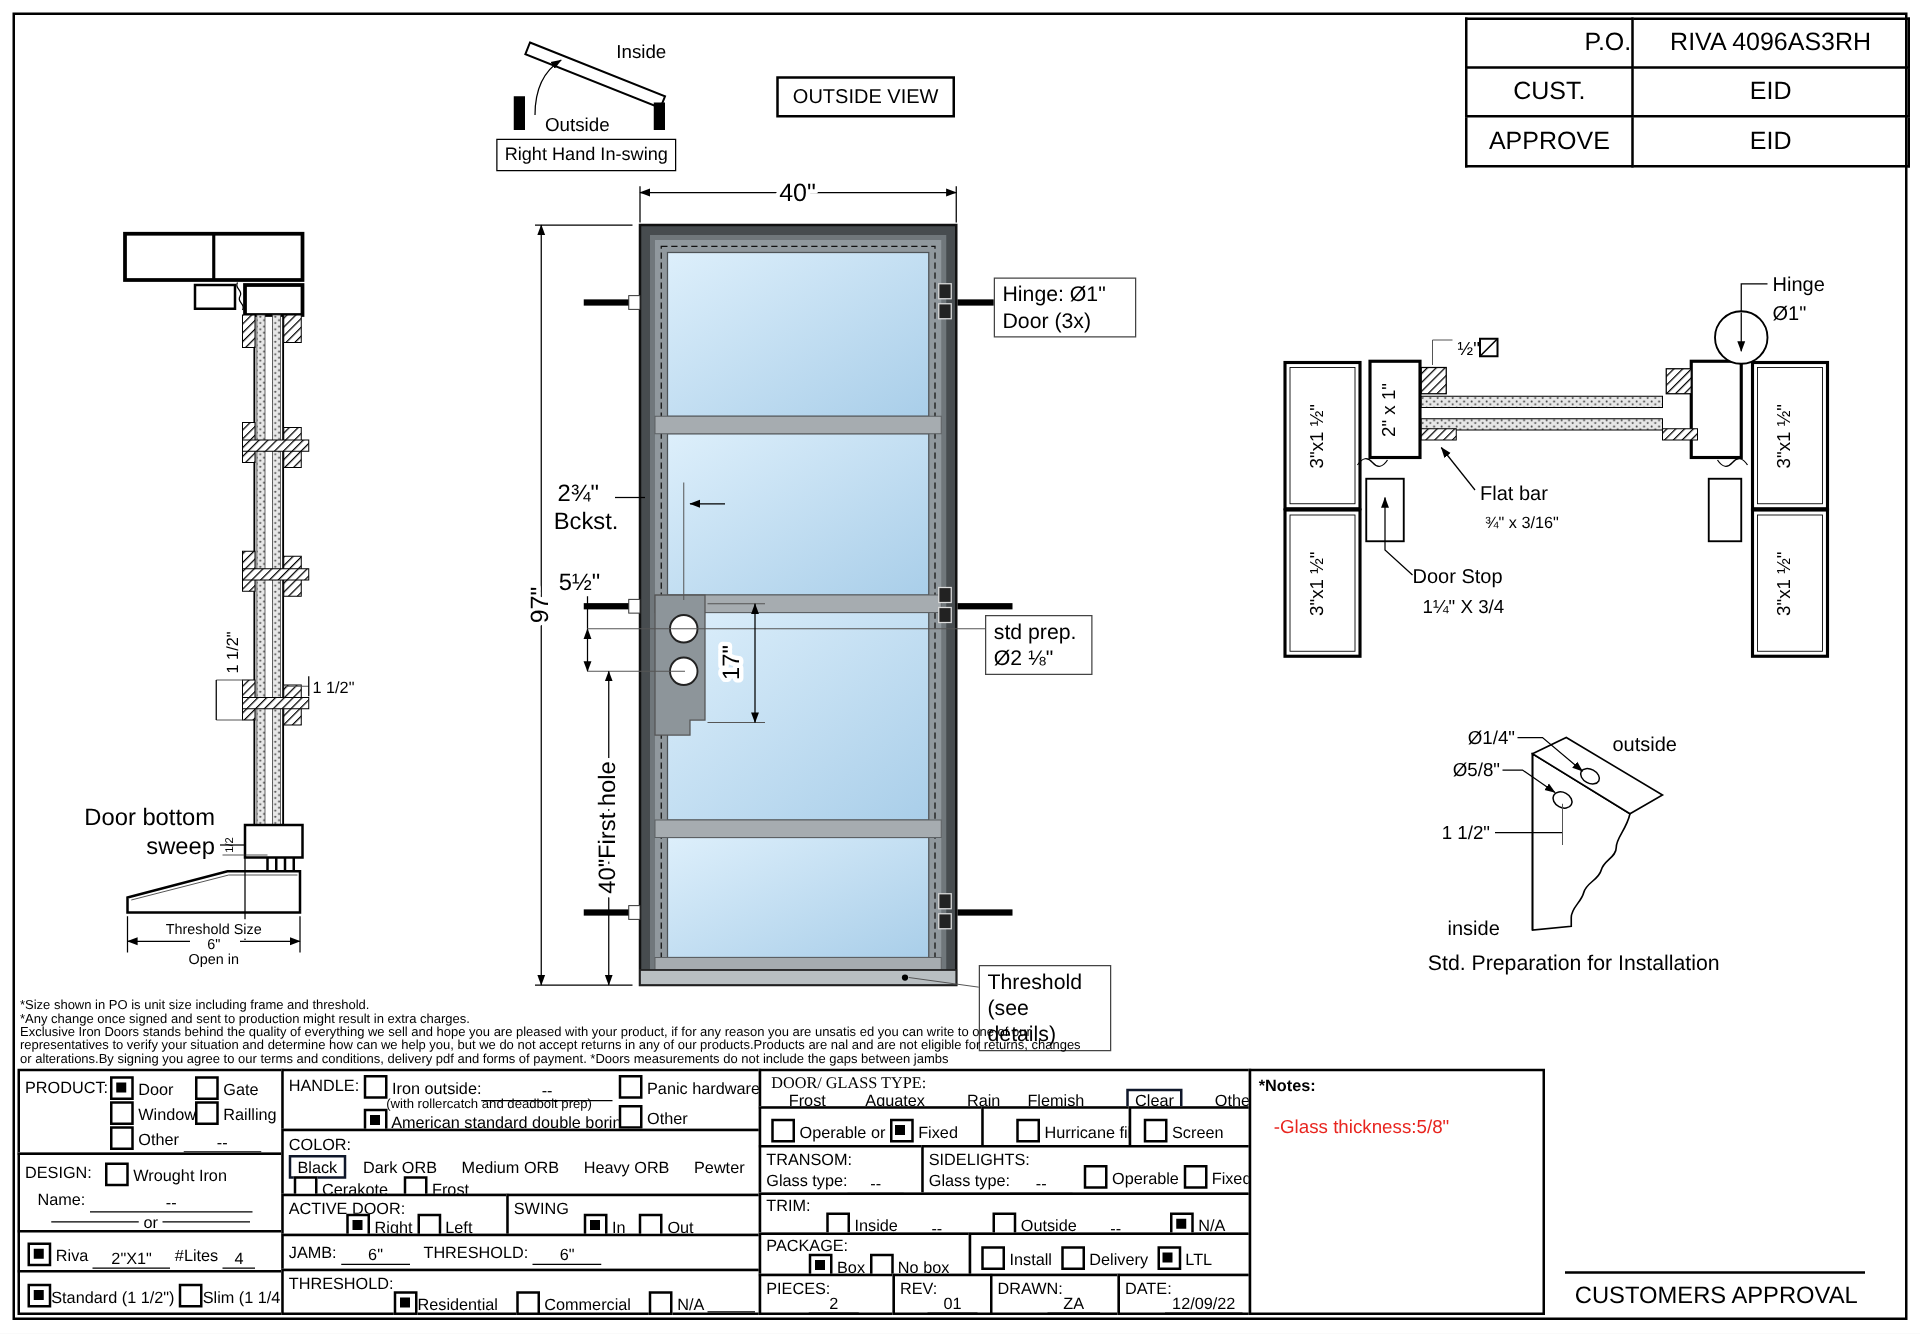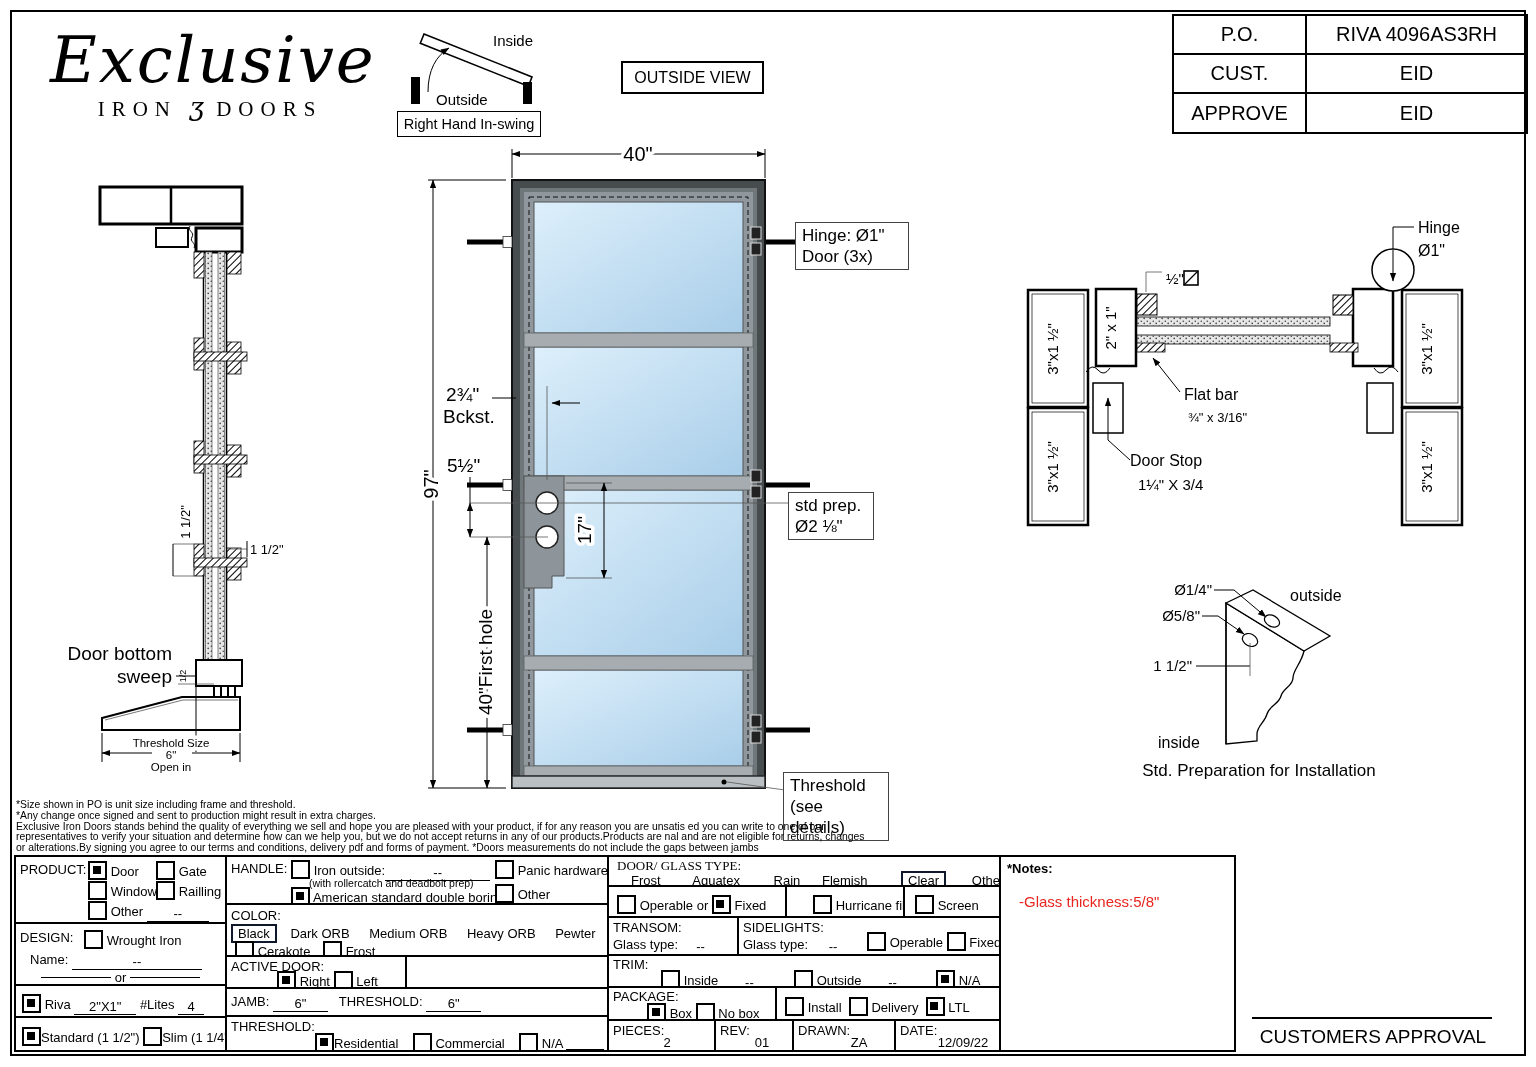--- a/index.html
+++ b/index.html
@@ -271,41 +271,33 @@
       <line x1="1250" y1="643" x2="1250" y2="676" class="tn"></line>
       <text x="1212" y="595" font-size="15" text-anchor="end">Ø1/4"</text>
       <text x="1200" y="621" font-size="15" text-anchor="end">Ø5/8"</text>
       <text x="1192" y="671" font-size="15" text-anchor="end">1 1/2"</text>
       <text x="1290" y="601" font-size="16">outside</text>
       <text x="1158" y="748" font-size="16">inside</text>
       <text x="1259" y="776" font-size="17" text-anchor="middle">Std. Preparation for Installation</text>
     </g>
   </svg>
 
-  <div class="abs" style="left:50px;top:30px;width:320px;text-align:center;">
-    <div class="logo-script">Exclusive</div>
-    <div class="logo-sub">
-      <span>IRON</span>
-      <span class="logo-orn">ʒ</span>
-      <span>DOORS</span>
-    </div>
-  </div>
 
   <div class="abs framed" style="left:397px;top:111px;width:142px;height:24px;border-width:1.5px;font-size:14.5px;">
     <span>Right Hand In-swing</span>
   </div>
 
   <div class="abs framed" style="left:621px;top:61px;width:139px;height:29px;font-size:16px;">
     <span>OUTSIDE VIEW</span>
   </div>
 
   <table class="po abs" style="left:1172px;top:14px;">
     <tbody>
         <tr>
-      <td style="width:131px;height:37px;">P.O.</td>
+      <td style="width:131px;height:37px;text-align:right;">P.O.</td>
       <td style="width:219px;">RIVA 4096AS3RH</td>
     </tr>
     <tr>
       <td style="height:37px;">CUST.</td>
       <td>EID</td>
     </tr>
     <tr>
       <td style="height:38px;">APPROVE</td>
       <td>EID</td>
     </tr>
@@ -381,20 +373,24 @@
       <span style="margin-left:16px;">Antique gold</span>
     </span>
     <span class="abs" style="left:8px;top:36px;"><span class="cb"></span> <span>Cerakote</span></span>
     <span class="abs" style="left:96px;top:36px;"><span class="cb"></span> <span>Frost</span></span>
   </div>
 
   <div class="cell" style="left:225px;top:955px;width:182px;height:34px;text-align:right;">
     <span class="abs" style="left:4px;top:2px;">ACTIVE DOOR:</span>
     <span class="abs" style="left:50px;top:14px;"><span class="cb on"></span> <span>Right</span> <span class="cb"></span> <span>Left</span></span>
   </div>
+  <div class="cell" style="left:405px;top:955px;width:204px;height:34px;">
+    <span class="abs" style="left:4px;top:2px;">SWING</span>
+    <span class="abs" style="left:60px;top:14px;"><span class="cb on"></span> <span>In</span>&nbsp;&nbsp; <span class="cb"></span> <span>Out</span></span>
+  </div>
 
   <div class="cell" style="left:225px;top:987px;width:384px;height:30px;">
     <span class="abs" style="left:4px;top:5px;"><span>JAMB:</span> <span class="uv" style="width:55px;">6"</span> &nbsp;&nbsp;<span>THRESHOLD:</span> <span class="uv" style="width:55px;">6"</span></span>
   </div>
 
   <div class="cell" style="left:225px;top:1015px;width:384px;height:37px;">
     <span class="abs" style="left:4px;top:2px;">THRESHOLD:</span>
     <span class="abs" style="left:88px;top:16px;"><span class="cb on"></span><span>Residential</span>&nbsp;&nbsp;&nbsp; <span class="cb"></span> <span>Commercial</span>&nbsp;&nbsp;&nbsp; <span class="cb"></span> <span>N/A</span> <span class="uv" style="width:38px;"></span></span>
   </div>
 

